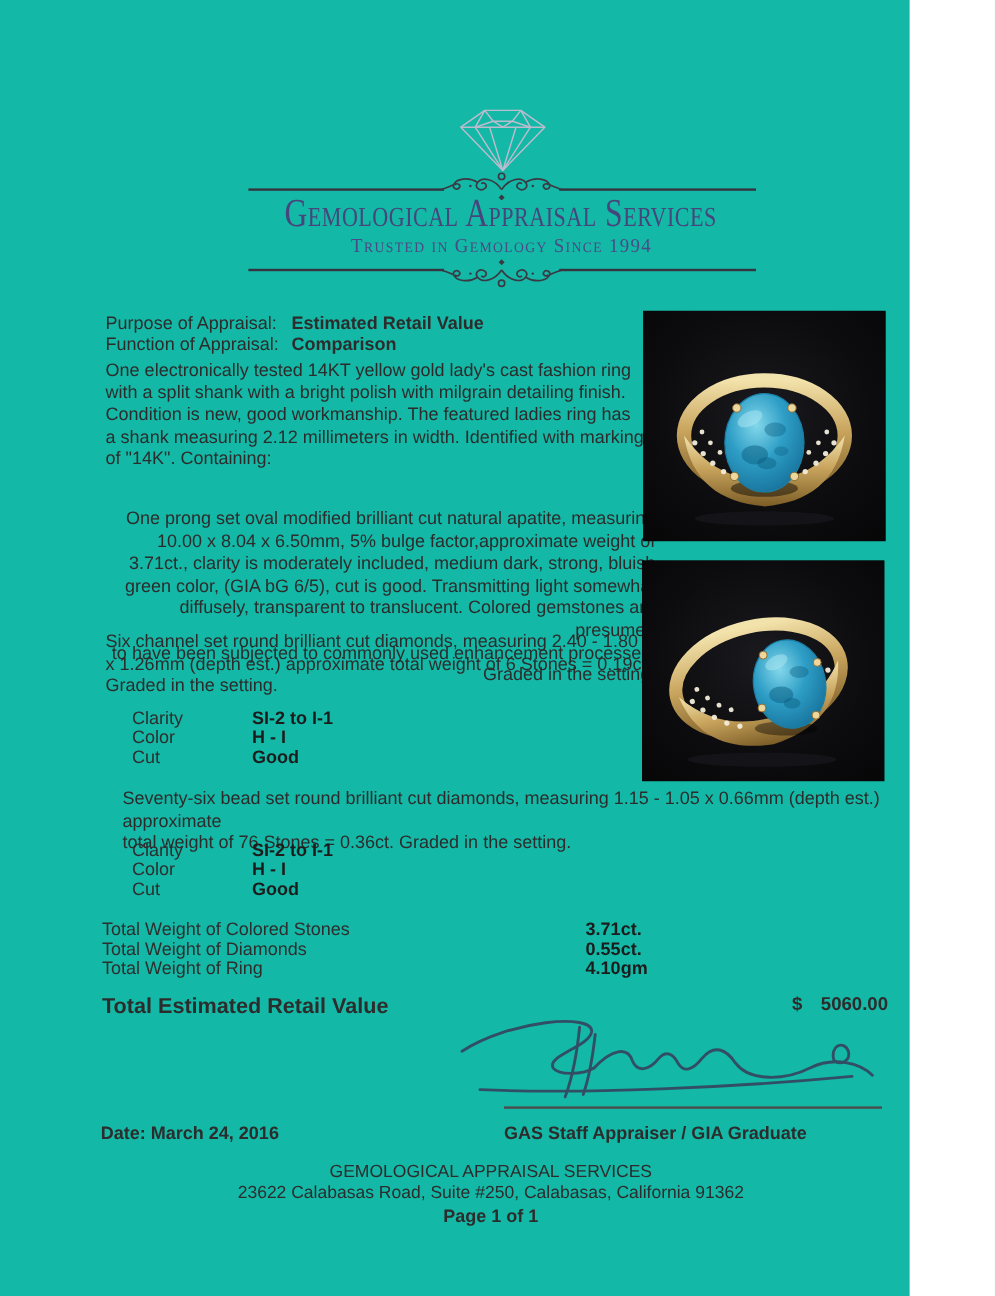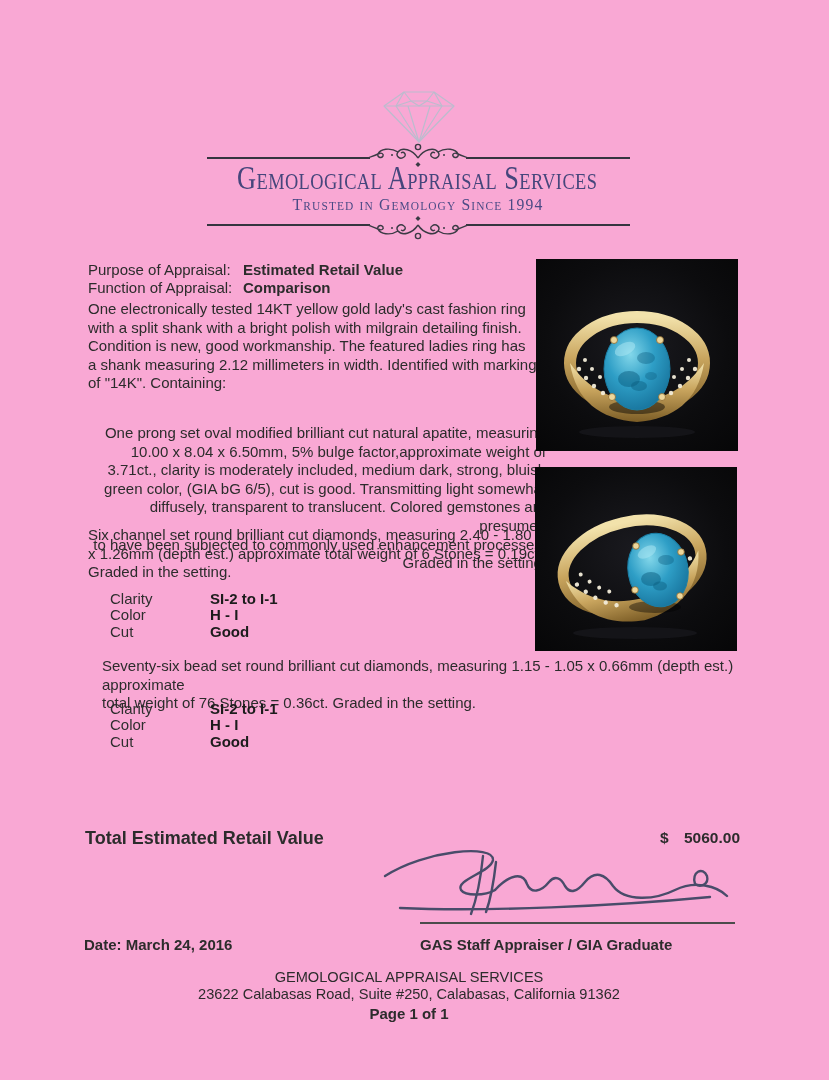--- a/index.html
+++ b/index.html
@@ -1,16 +1,16 @@
 <!DOCTYPE html>
 <html><head>
 <meta charset="utf-8">
 <style>
   html,body{margin:0;padding:0;background:#ffffff;}
-  .page{position:relative;width:829px;height:1080px;background:#f9a8d4;overflow:hidden;
+  .page{position:relative;width:758px;height:1080px;background:#14b8a6;overflow:hidden;
         font-family:"Liberation Sans",sans-serif;color:#2e2e2e;}
   .abs{position:absolute;}
   .para{font-size:15px;line-height:18.6px;white-space:pre-line;color:#2c2c2c;}
   .b{font-weight:bold;color:#1c1c1c;}
   .lbl{font-size:15px;line-height:18.6px;color:#2c2c2c;}
   .rule{background:#35353f;height:1.5px;}
   .spec-table{font-size:15px;}
   .spec-row{height:16.3px;line-height:16.3px;}
   .spec-row .k{display:inline-block;width:100px;}
   .tot-row{position:relative;height:16.6px;line-height:16.6px;font-size:15px;}
@@ -126,20 +126,34 @@
       <span class="k">Clarity</span><span class="b">SI-2 to I-1</span>
     </div>
     <div class="spec-row">
       <span class="k">Color</span><span class="b">H - I</span>
     </div>
     <div class="spec-row">
       <span class="k">Cut</span><span class="b">Good</span>
     </div>
   </div>
 
+  <div class="abs" style="left:85px;top:767px;width:660px;">
+    <div class="tot-row">
+      <span>Total Weight of Colored Stones</span>
+      <span class="v b">3.71ct.</span>
+    </div>
+    <div class="tot-row">
+      <span>Total Weight of Diamonds</span>
+      <span class="v b">0.55ct.</span>
+    </div>
+    <div class="tot-row">
+      <span>Total Weight of Ring</span>
+      <span class="v b">4.10gm</span>
+    </div>
+  </div>
 
   <div class="abs lbl b" style="left:85px;top:829px;font-size:18px;">Total Estimated Retail Value</div>
   <div class="abs lbl b" style="left:660px;top:829px;font-size:15.5px;">$</div>
   <div class="abs lbl b" style="left:684px;top:829px;font-size:15.5px;">5060.00</div>
 
   <div class="abs photo" style="left:536px;top:259px;width:202px;height:192px;" title="Yellow gold ring with oval blue apatite and pave diamonds, front view">
     <svg width="202" height="192" viewBox="0 0 202 192">
       <defs>
         <radialGradient id="pbg1" cx="50%" cy="45%" r="75%">
           <stop offset="0%" stop-color="#1a1a1f"></stop>

